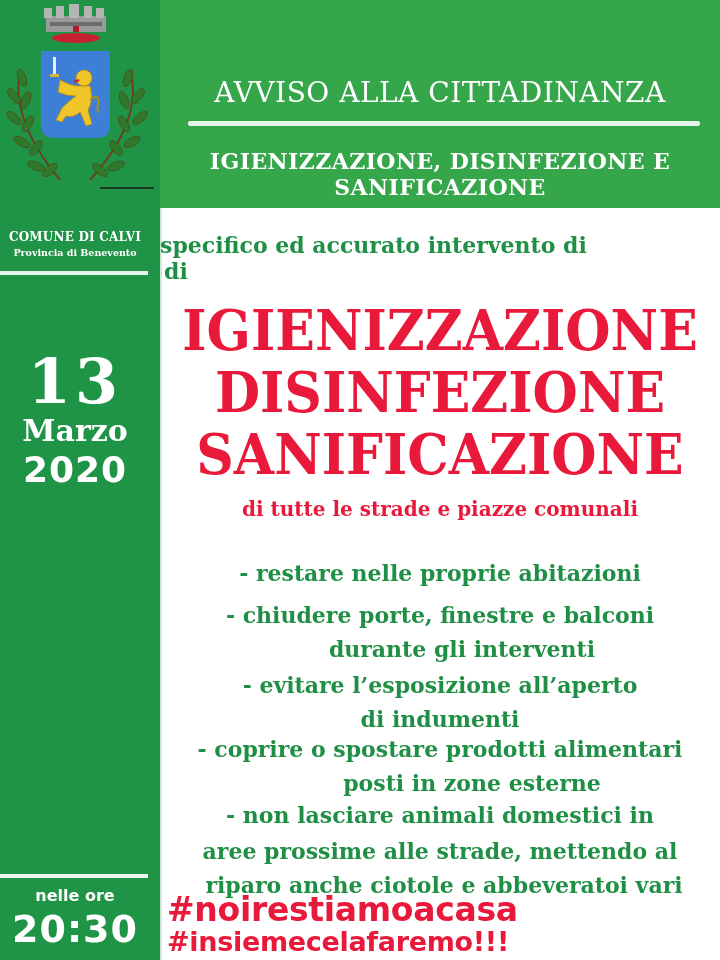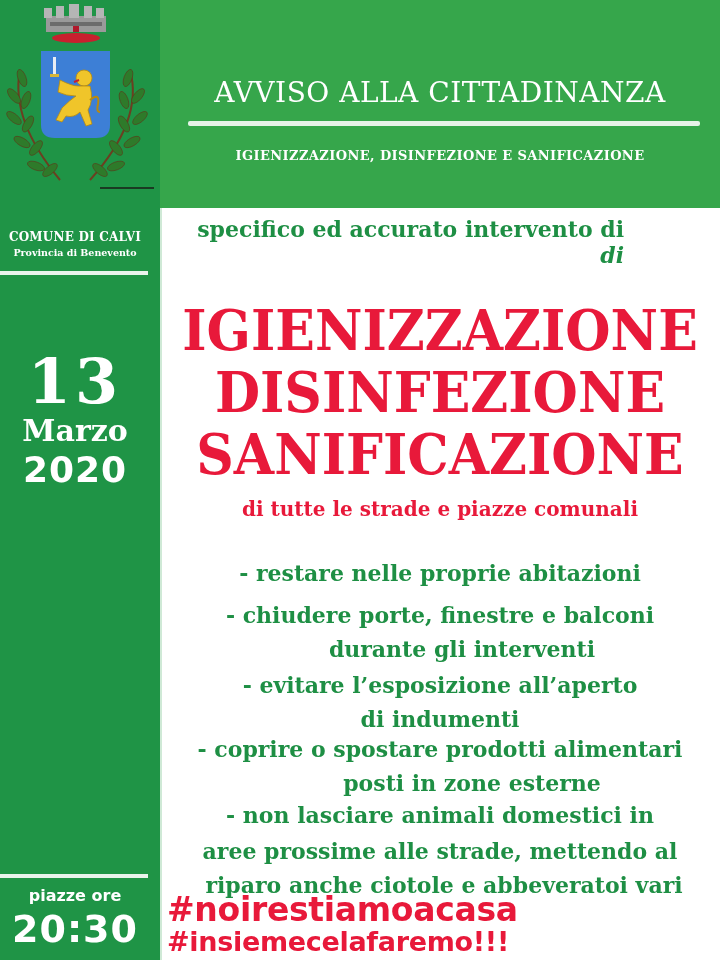--- a/index.html
+++ b/index.html
@@ -40,26 +40,26 @@
   .time .hour { font-size:38px; line-height:46px; letter-spacing:1px; }
 
   
   .hdr-title {
     position:absolute; left:160px; top:76px; width:560px; text-align:center;
     color:#fff; font-family:"DejaVu Serif", serif; font-weight:normal; font-size:28px; letter-spacing:0.5px;
   }
   .hdr-rule { position:absolute; left:188px; top:121px; width:512px; height:5px; background:#e6f3e8; border-radius:2px; }
   .hdr-sub {
     position:absolute; left:160px; top:148px; width:560px; text-align:center;
-    color:#fff; font-family:"DejaVu Serif", serif; font-weight:bold; font-size:13px; letter-spacing:0.4px;
+    color:#fff; font-family:"DejaVu Serif", serif; font-weight:bold; font-size:22px; letter-spacing:0.4px;
   }
 
   
-  .intro { position:absolute; left:160px; top:216px; width:464px; text-align:right; color:#1e8f44; font-family:"DejaVu Serif", serif; font-weight:bold; font-size:22px; line-height:26px; }
-  .intro .l2 { display:block; padding-left:14px;font-style:italic; }
+  .intro { position:absolute; left:160px; top:232px; width:464px; text-align:left; color:#1e8f44; font-family:"DejaVu Serif", serif; font-weight:bold; font-size:22px; line-height:26px; }
+  .intro .l2 { display:block; padding-left:4px; }
 
   .big { position:absolute; left:160px; top:300px; width:560px; text-align:center; color:#e8193a; font-family:"DejaVu Serif", serif; font-weight:bold; }
   .big div { font-size:52px; line-height:62px; letter-spacing:0px; transform:scaleY(1.08); }
 
   .subred { position:absolute; left:160px; top:497px; width:560px; text-align:center; color:#e8193a; font-family:"DejaVu Serif", serif; font-weight:bold; font-size:20px; }
 
   .list { position:absolute; left:160px; top:560px; width:560px; color:#1e8f44; font-family:"DejaVu Serif", serif; font-weight:bold; font-size:22px; }
   .list .ln { position:absolute; left:0; width:560px; text-align:center; white-space:nowrap; }
 
   .hashtags { position:absolute; left:167px; top:893px; color:#e8193a; font-family:"DejaVu Sans", sans-serif; font-weight:bold; }
@@ -132,21 +132,21 @@
 <div class="divider-left"></div>
 
 <div class="date">
   <div class="day">13</div>
   <div class="month">Marzo</div>
   <div class="year">2020</div>
 </div>
 
 <div class="divider-bottom"></div>
 <div class="time">
-  <div class="pre">piazze ore</div>
+  <div class="pre">nelle ore</div>
   <div class="hour">20:30</div>
 </div>
 
 <div class="hdr-title">AVVISO ALLA CITTADINANZA</div>
 <div class="hdr-rule"></div>
 <div class="hdr-sub">IGIENIZZAZIONE, DISINFEZIONE E SANIFICAZIONE</div>
 
 <div class="intro">
   <span>specifico ed accurato intervento di</span>
   <span class="l2">di</span>

